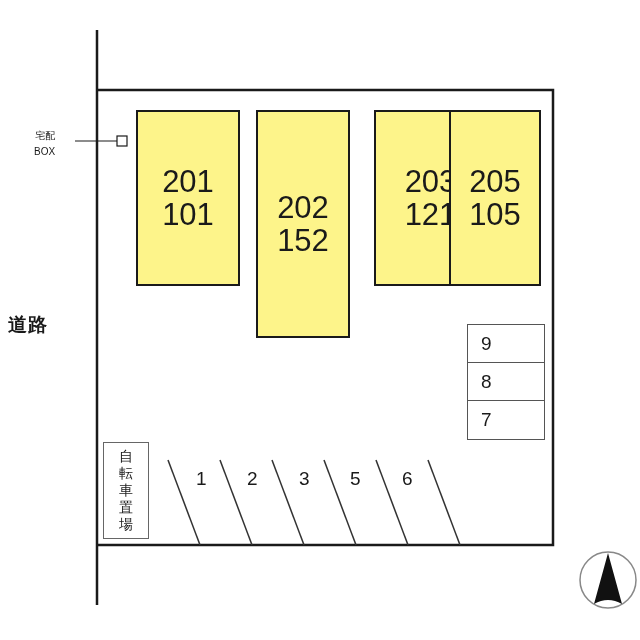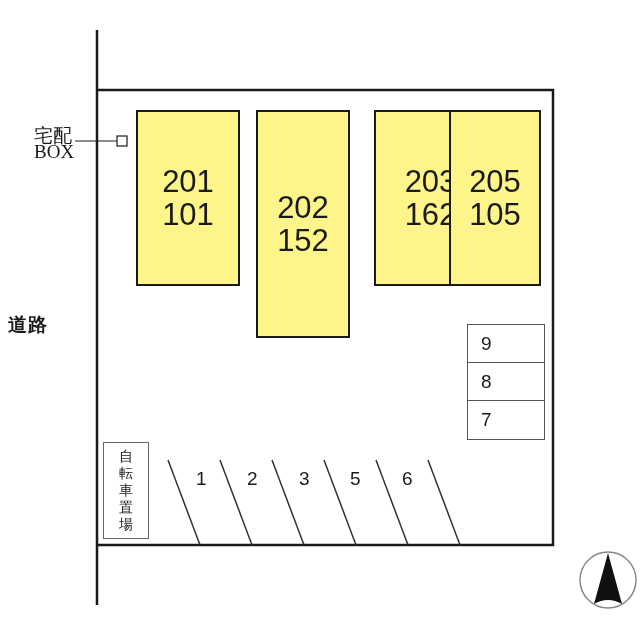--- a/index.html
+++ b/index.html
@@ -15,22 +15,22 @@
   .pk-row { height:38px; box-sizing:border-box; border-bottom:1px solid #555;
             font-size:19px; line-height:38px; padding-left:13px; }
   .pk-row:last-child { border-bottom:none; }
   .num { position:absolute; font-size:19px; }
   .bike { position:absolute; left:103px; top:442px; width:46px; height:97px;
           box-sizing:border-box; border:1px solid #666;
           display:flex; flex-direction:column; align-items:center; justify-content:center;
           font-family:"DejaVu Sans", sans-serif; font-size:14px; line-height:17px; }
   .road { position:absolute; left:8px; top:312px; font-family:"DejaVu Sans", sans-serif;
           font-size:19px; font-weight:bold; letter-spacing:1px; }
-  .box-label { position:absolute; left:34px; top:128px; font-family:Liberation Serif, serif;
-               font-size:19px; line-height:16px; text-align:left; }
+  .box-label { position:absolute; left:34px; top:128px; font-family:Liberation Sans, sans-serif;
+               font-size:10px; line-height:16px; text-align:right; }
 </style>
 </head>
 <body>
 
 <svg class="layout" width="640" height="640">
 
   <line x1="97" y1="30" x2="97" y2="605" stroke="#1a1a1a" stroke-width="2.5"></line>
 
   <polyline points="97,90 553,90 553,545 97,545" fill="none" stroke="#1a1a1a" stroke-width="2.5"></polyline>
 
@@ -63,21 +63,21 @@
   <div class="unit" style="left:136px;top:110px;width:104px;height:176px;">
     <span>201</span>
     <span>101</span>
   </div>
   <div class="unit" style="left:256px;top:110px;width:94px;height:228px;">
     <span>202</span>
     <span>152</span>
   </div>
   <div class="unit" style="left:338px;top:110px;width:113px;height:176px;margin-left:36px;">
     <span>203</span>
-    <span>162</span>
+    <span>121</span>
   </div>
   <div class="unit" style="left:449px;top:110px;width:92px;height:176px;">
     <span>205</span>
     <span>105</span>
   </div>
 </div>
 
 <div class="pk-stack">
   <div class="pk-row">9</div>
   <div class="pk-row">8</div>

